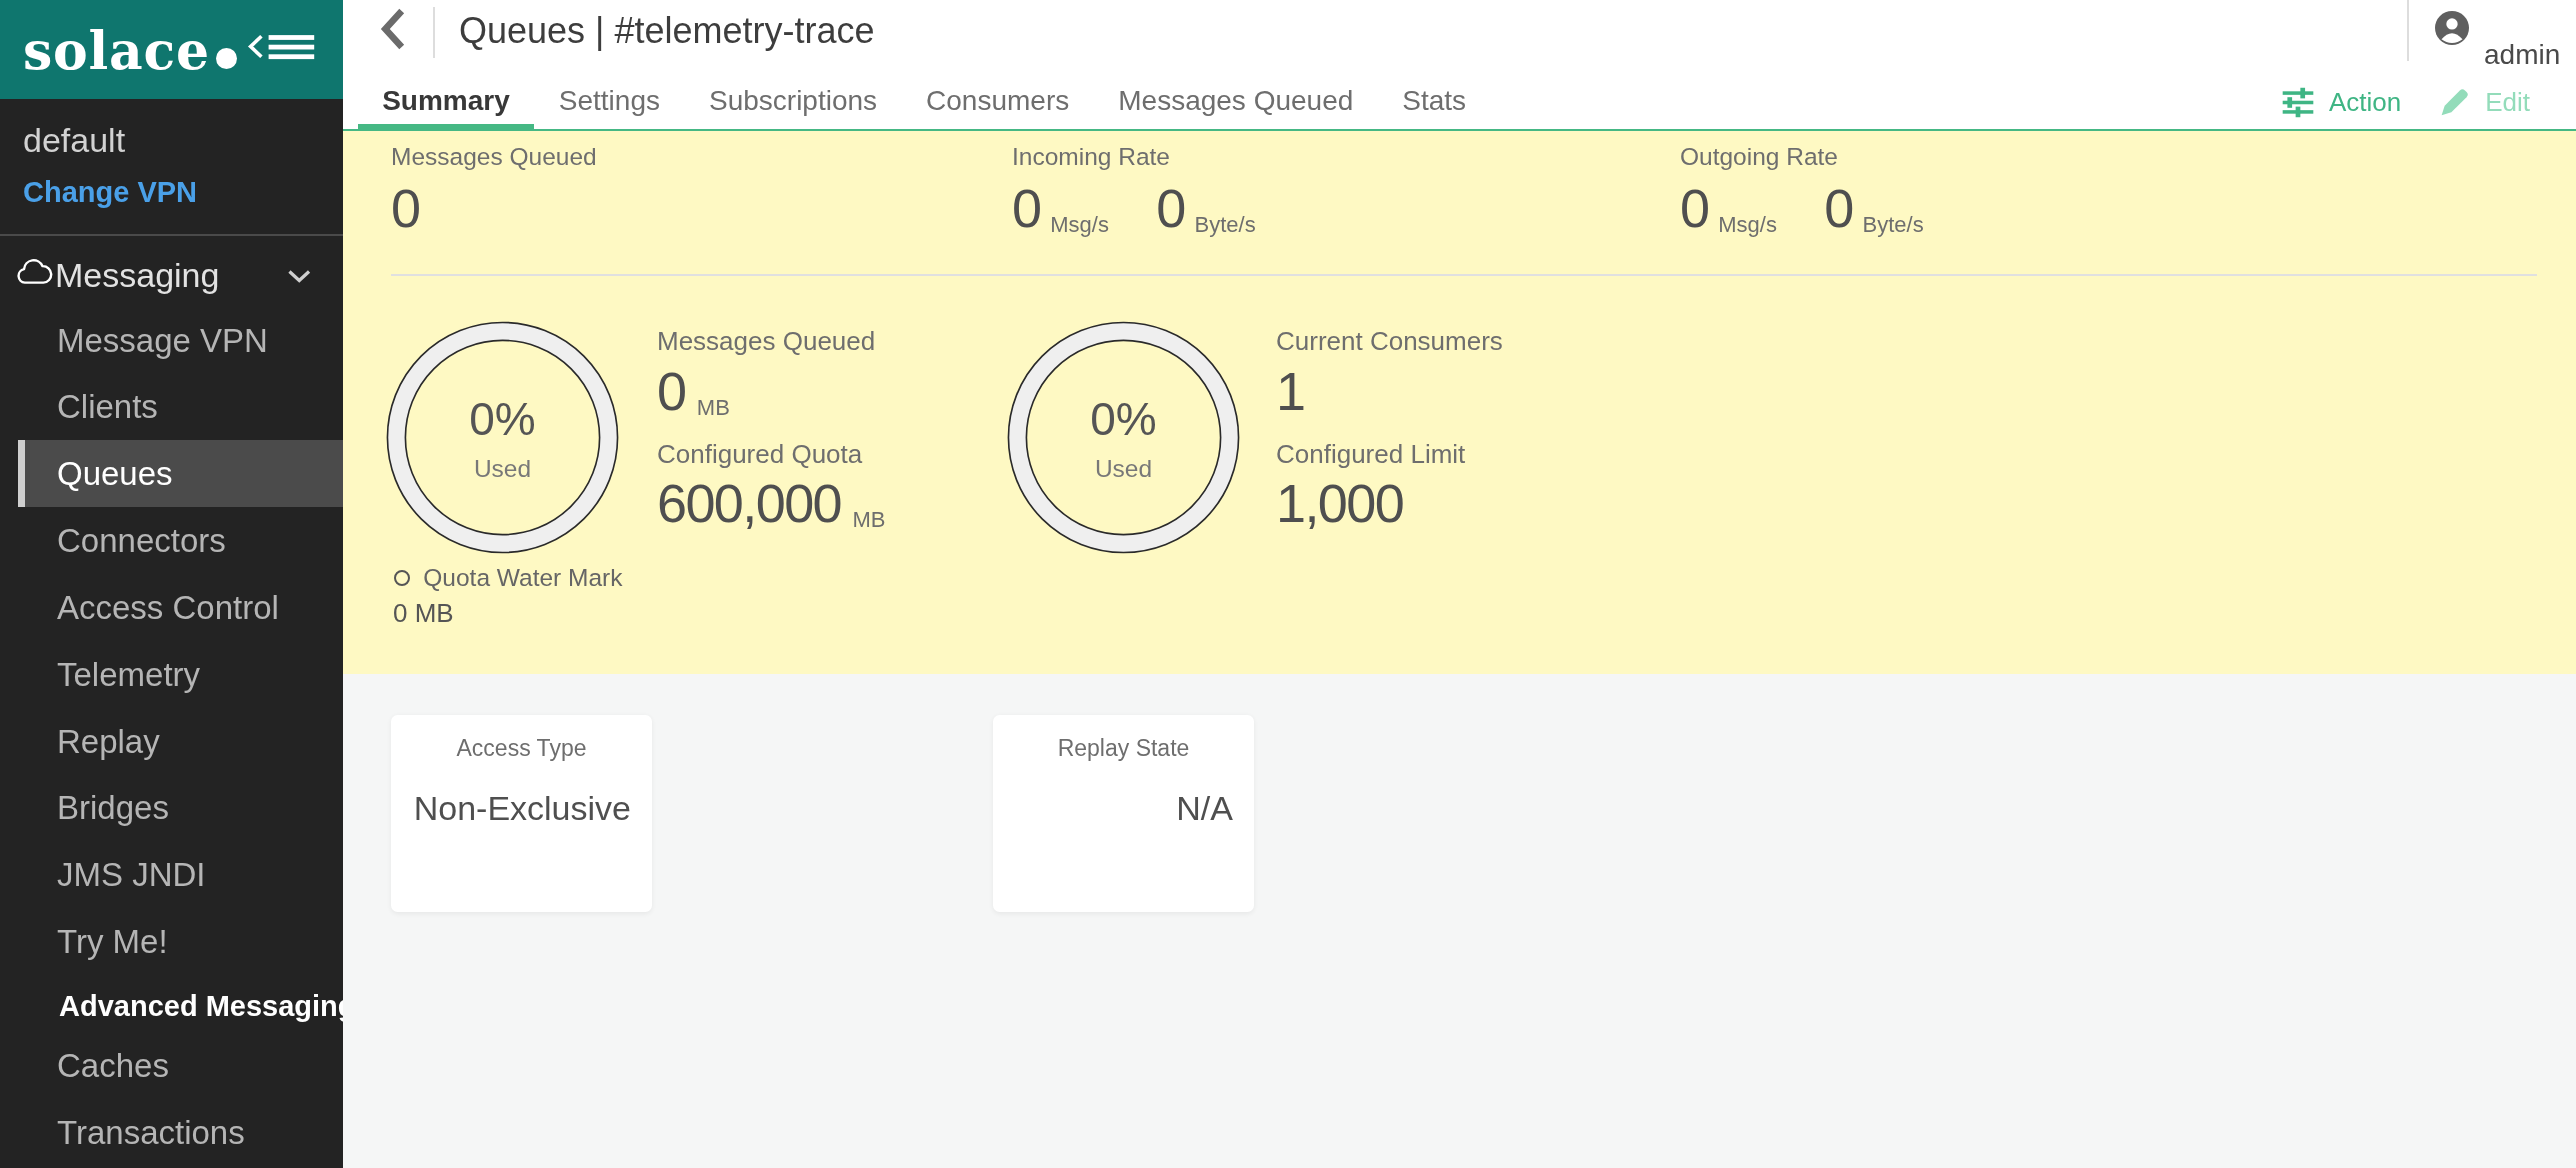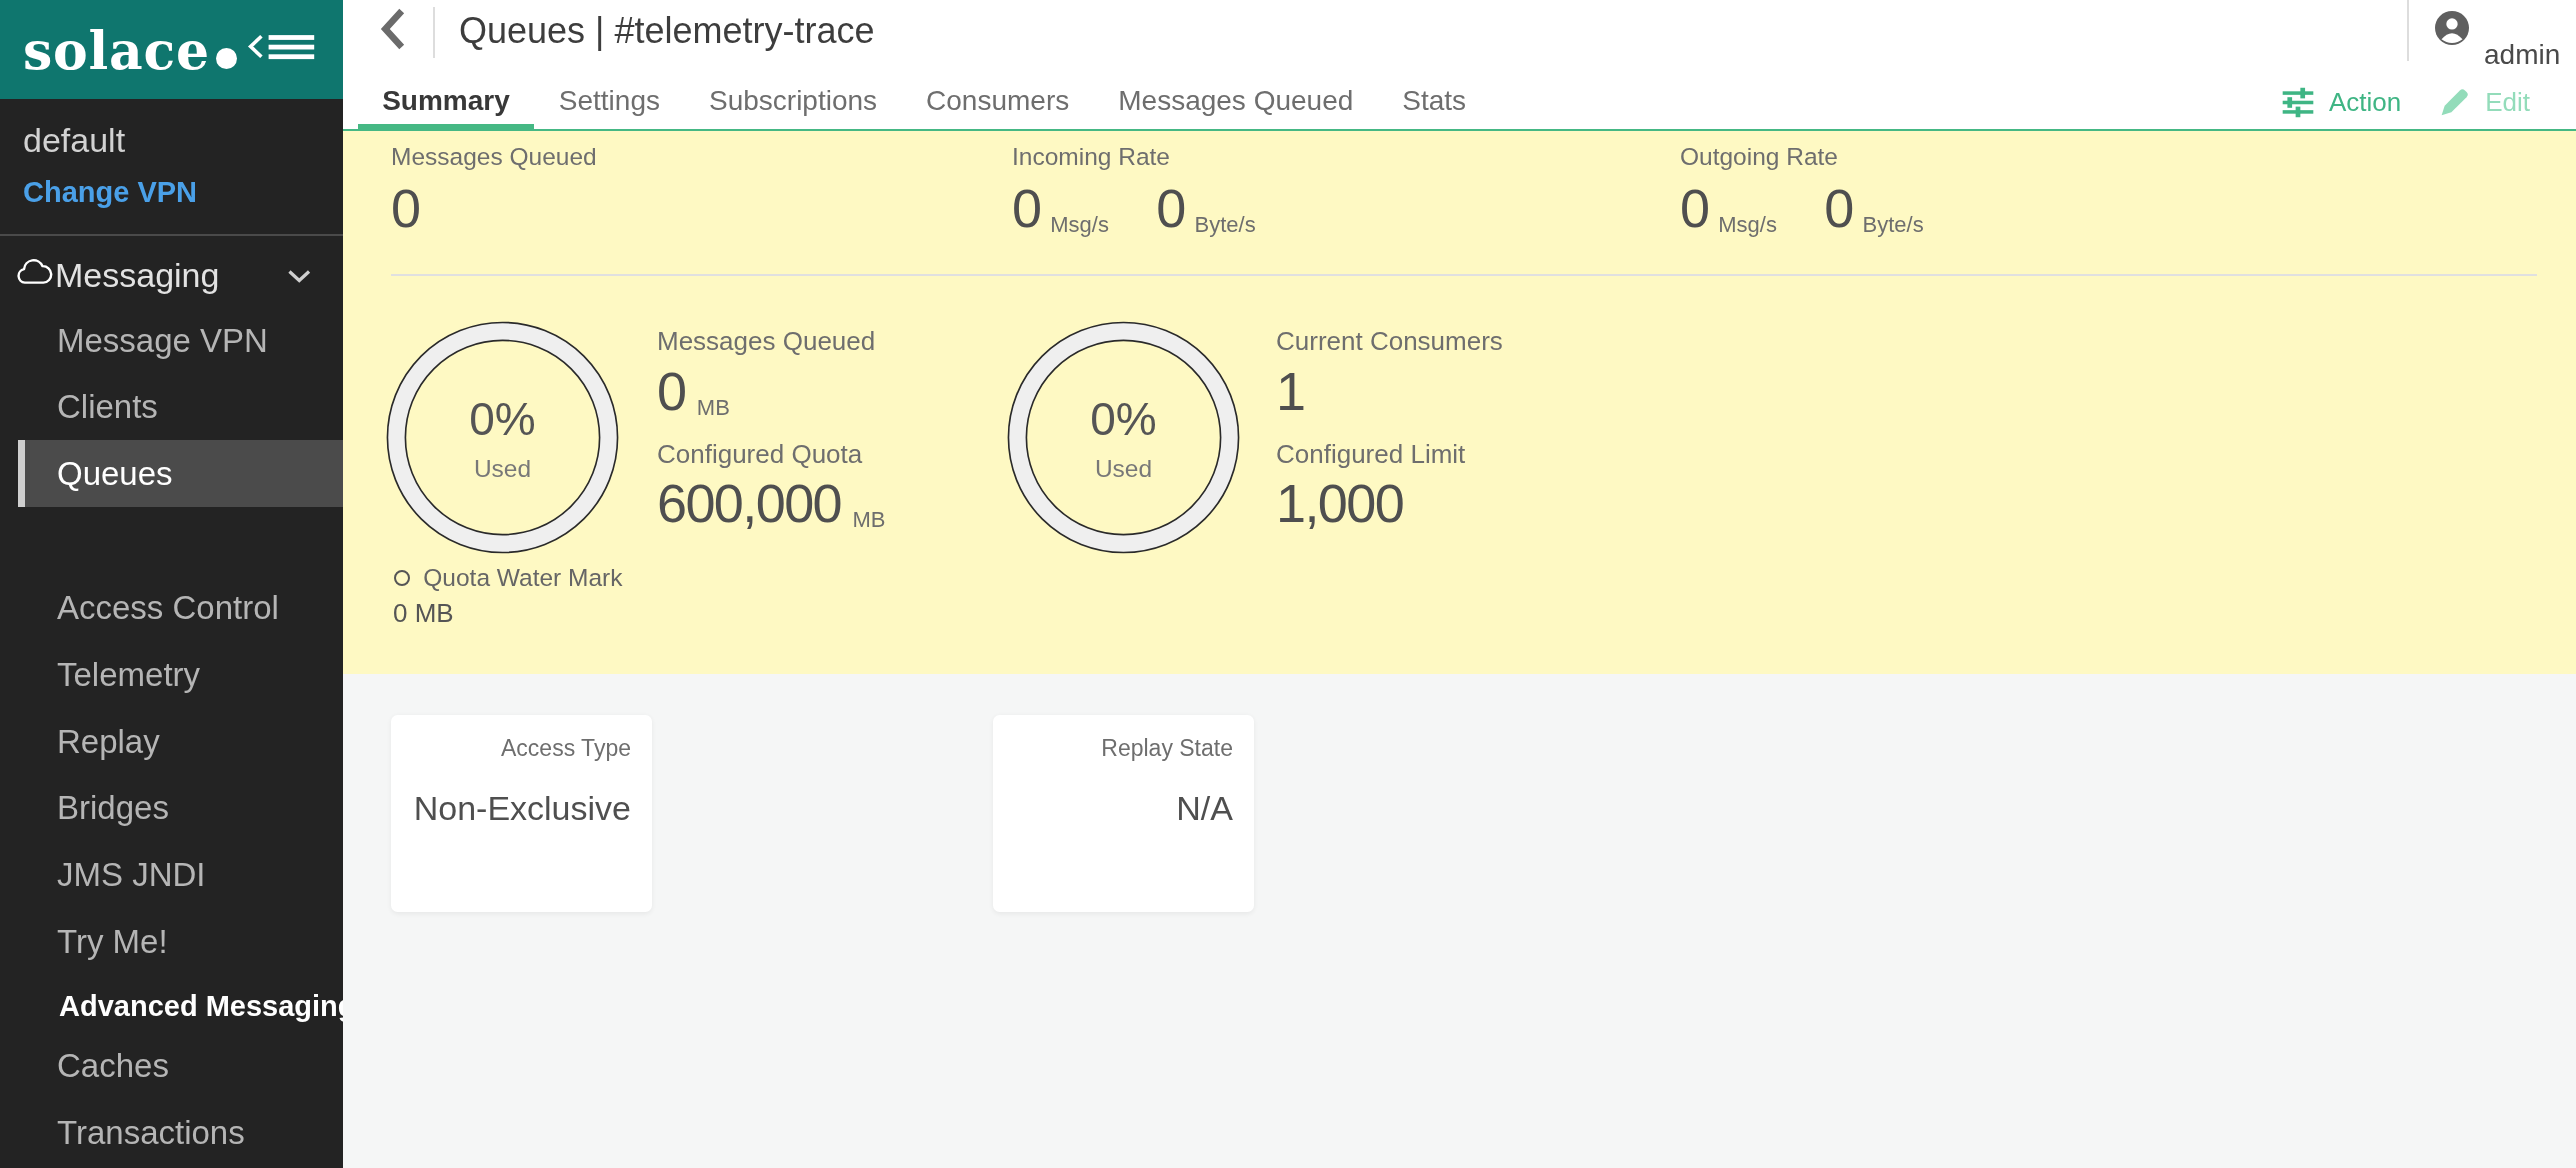--- a/index.html
+++ b/index.html
@@ -77,21 +77,21 @@
   .gmetrics .value-row { margin-bottom:21px; }
   .hwm { position:absolute; left:51px; top:564px; display:flex; align-items:center; gap:13px; }
   .hwm-ring { width:16.3px; height:16.3px; border:2.4px solid #555; border-radius:50%; }
   .hwm-label { font-size:24.5px; color:#666; }
   .hwm-value { position:absolute; left:50px; top:598px; font-size:26px; color:#555; }
 
   
   .lower { position:absolute; left:0; top:674px; width:2233px; height:495px; background:#f5f6f6; }
   .card { position:absolute; top:41px; width:261px; height:197px; background:#fff; border-radius:6.5px;
           box-shadow:0 1.6px 4.9px rgba(0,0,0,0.06); text-align:right; padding:19.6px 21px; }
-  .card-label { font-size:23px; color:#6e6e6e; }
+  .card-label { font-size:23px; color:#6e6e6e;text-align:center; }
   .card-value { font-size:34px; color:#4f4f4f; margin-top:24.5px; line-height:44px; }
   .card1 { left:48px; } .card2 { left:349px; } .card3 { left:650px; }
 
   svg { display:block; }
 </style>
 </head>
 <body>
 
 <aside class="sidebar">
   <div class="logo-band">
@@ -130,20 +130,23 @@
   </div>
 
   <div class="nav-item" style="top:307px">
       <span class="nav-label">Message VPN</span>
     </div>
   <div class="nav-item" style="top:373px">
       <span class="nav-label">Clients</span>
     </div>
   <div class="nav-item selected" style="top:440px">
       <span class="nav-label">Queues</span>
+    </div>
+  <div class="nav-item" style="top:507px">
+      <span class="nav-label">Connectors</span>
     </div>
   <div class="nav-item" style="top:574px">
       <span class="nav-label">Access Control</span>
     </div>
   <div class="nav-item" style="top:641px">
       <span class="nav-label">Telemetry</span>
     </div>
   <div class="nav-item" style="top:708px">
       <span class="nav-label">Replay</span>
     </div>

